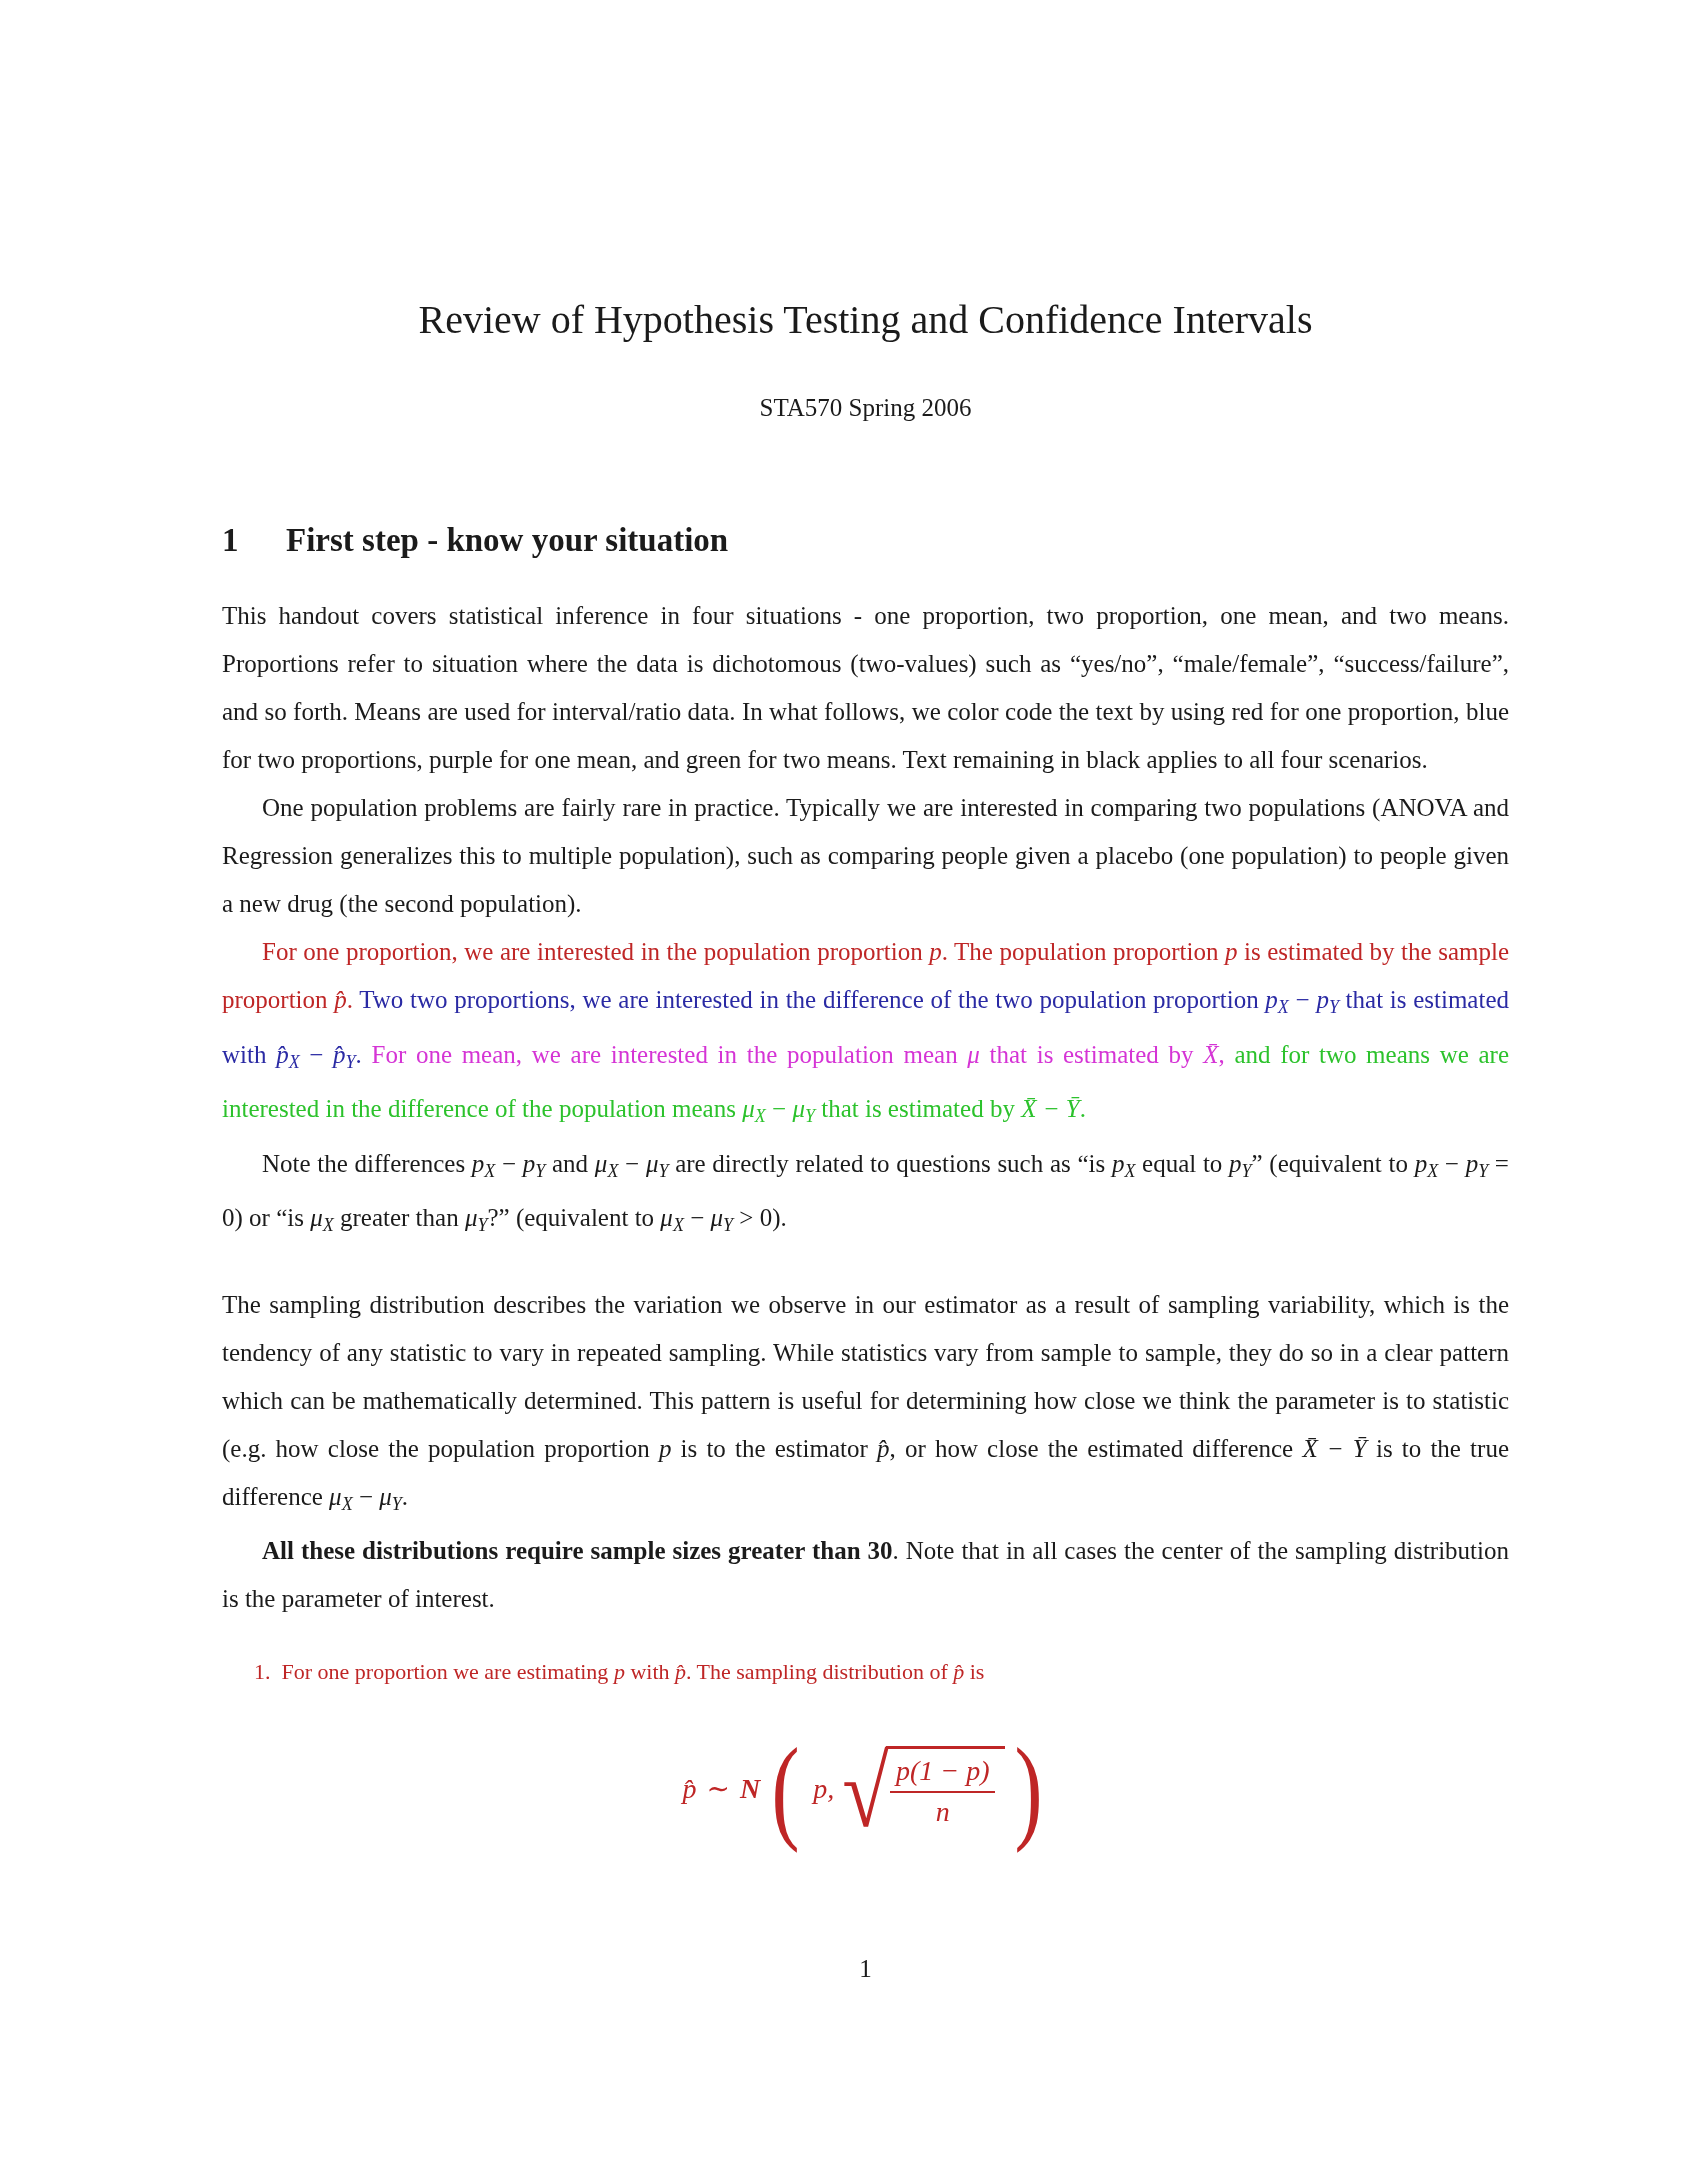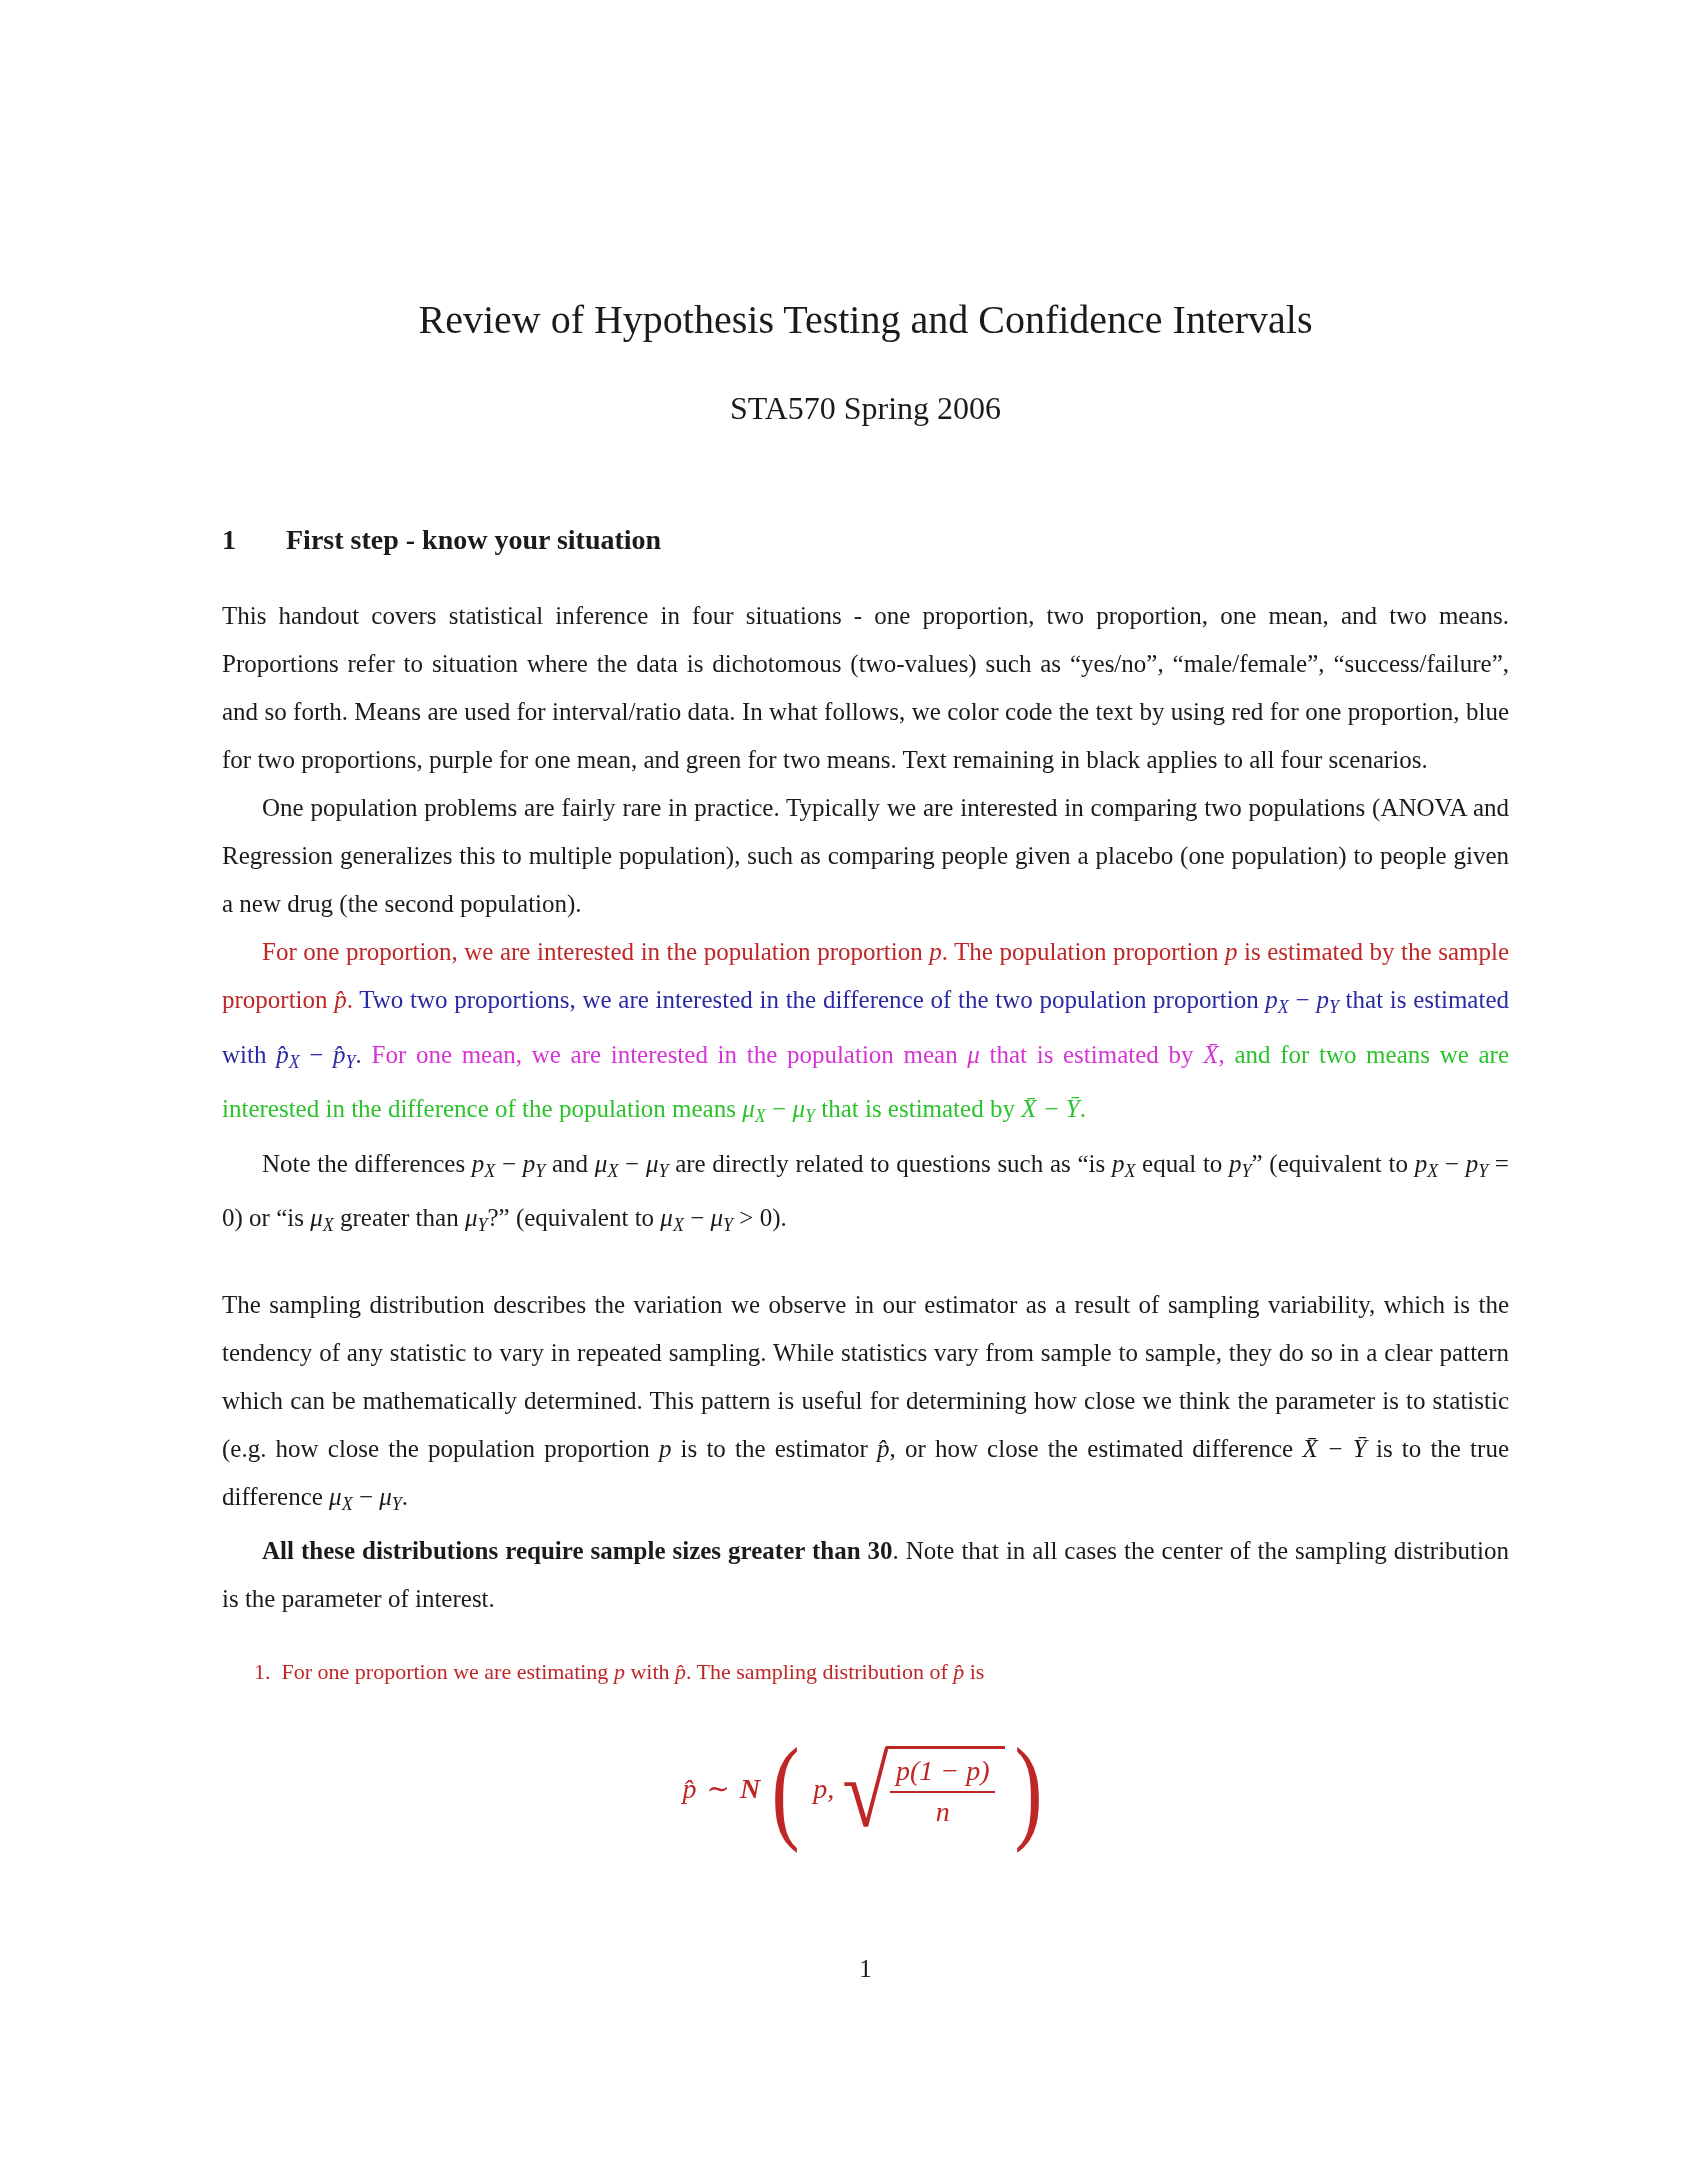--- a/index.html
+++ b/index.html
@@ -19,26 +19,26 @@
   }
   .doc-title{
     text-align:center;
     font-size:40px;
     line-height:46px;
     font-weight:400;
     margin:0;
   }
   .doc-subtitle{
     text-align:center;
-    font-size:32px;
+    font-size:25px;
     line-height:34px;
     margin:48px 0 0 0;
   }
   h2.sec{
-    font-size:28px;
+    font-size:33px;
     line-height:40px;
     font-weight:700;
     margin:0;
   }
   h2.sec-1{margin-top:95px;}
   h2.sec-2{margin-top:55px;}
   .sec-num{display:inline-block;min-width:30px;margin-right:34px;}
   p.para{
     font-size:25px;
     line-height:48px;

